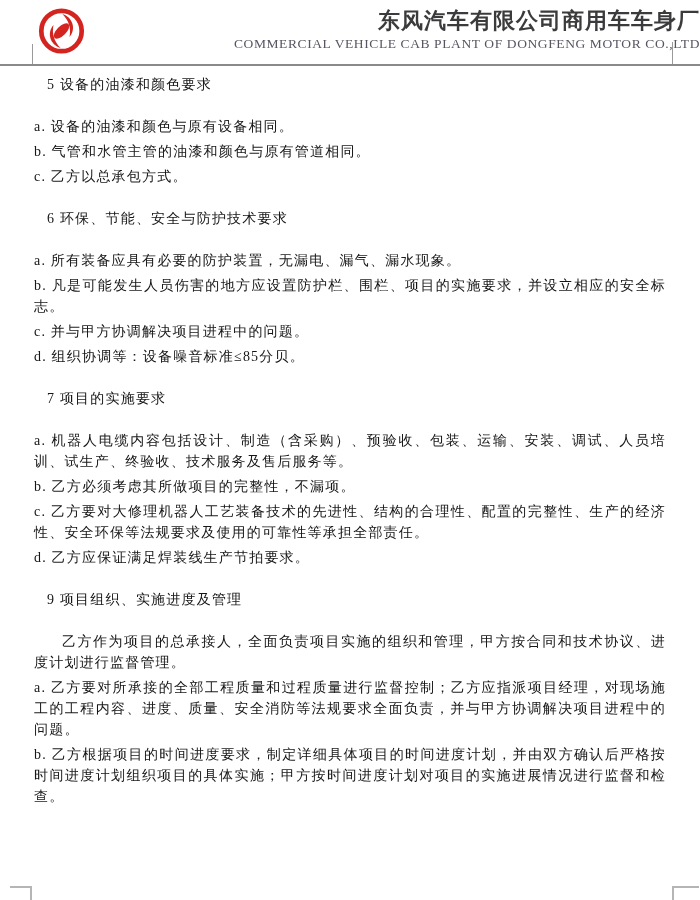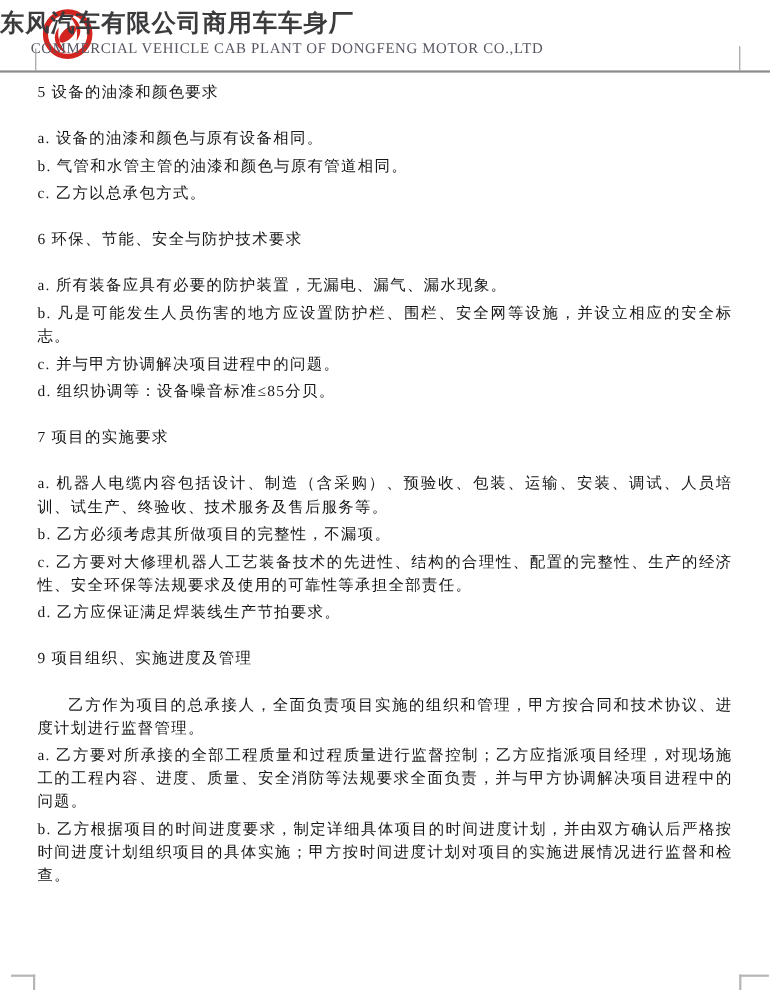--- a/index.html
+++ b/index.html
@@ -22,21 +22,21 @@
   }
   .logo-wrap {
     position: absolute;
     left: 38px; top: 7px;
     width: 47px; height: 48px;
   }
   .logo-wrap svg { width: 100%; height: 100%; }
   .header-titles {
     position: absolute;
     left: 0; right: 0; top: 8px;
-    text-align: left;
+    text-align: right;
   }
   .title-cn {
     font-family: "Liberation Sans", "DejaVu Sans", sans-serif;
     font-weight: bold;
     font-size: 22px;
     line-height: 26px;
     color: #3b3b3d;
     letter-spacing: 1px;
   }
   .title-en {
@@ -62,21 +62,21 @@
     position: absolute;
     top: 66px; left: 0; right: 0;
     padding: 8px 30px 0 30px;
     color: #161616;
     font-size: 14px;
     line-height: 21px;
     letter-spacing: 1.2px;
     text-align: justify;
   }
   .doc-body p { margin: 4px; }
-  .sec-heading { margin: 21px 4px !important; }
+  .sec-heading { margin: 21px 17px !important; }
   section:first-child .sec-heading { margin-top: 0 !important; }
   .indent { text-indent: 2em; }
 </style>
 </head>
 <body>
 
 <div class="page">
 
   <div class="page-header">
     <div class="logo-wrap">
@@ -103,21 +103,21 @@
     <section>
       <p class="sec-heading">5 设备的油漆和颜色要求</p>
       <p class="item">a. 设备的油漆和颜色与原有设备相同。</p>
       <p class="item">b. 气管和水管主管的油漆和颜色与原有管道相同。</p>
       <p class="item">c. 乙方以总承包方式。</p>
     </section>
 
     <section>
       <p class="sec-heading">6 环保、节能、安全与防护技术要求</p>
       <p class="item">a. 所有装备应具有必要的防护装置，无漏电、漏气、漏水现象。</p>
-      <p class="item">b. 凡是可能发生人员伤害的地方应设置防护栏、围栏、安全网等设施，并设立相应的安全标志。</p>
+      <p class="item">b. 凡是可能发生人员伤害的地方应设置防护栏、围栏、项目的实施要求，并设立相应的安全标志。</p>
       <p class="item">c. 并与甲方协调解决项目进程中的问题。</p>
       <p class="item">d. 组织协调等：设备噪音标准≤85分贝。</p>
     </section>
 
     <section>
       <p class="sec-heading">7 项目的实施要求</p>
       <p class="item">a. 机器人电缆内容包括设计、制造（含采购）、预验收、包装、运输、安装、调试、人员培训、试生产、终验收、技术服务及售后服务等。</p>
       <p class="item">b. 乙方必须考虑其所做项目的完整性，不漏项。</p>
       <p class="item">c. 乙方要对大修理机器人工艺装备技术的先进性、结构的合理性、配置的完整性、生产的经济性、安全环保等法规要求及使用的可靠性等承担全部责任。</p>
       <p class="item">d. 乙方应保证满足焊装线生产节拍要求。</p>

